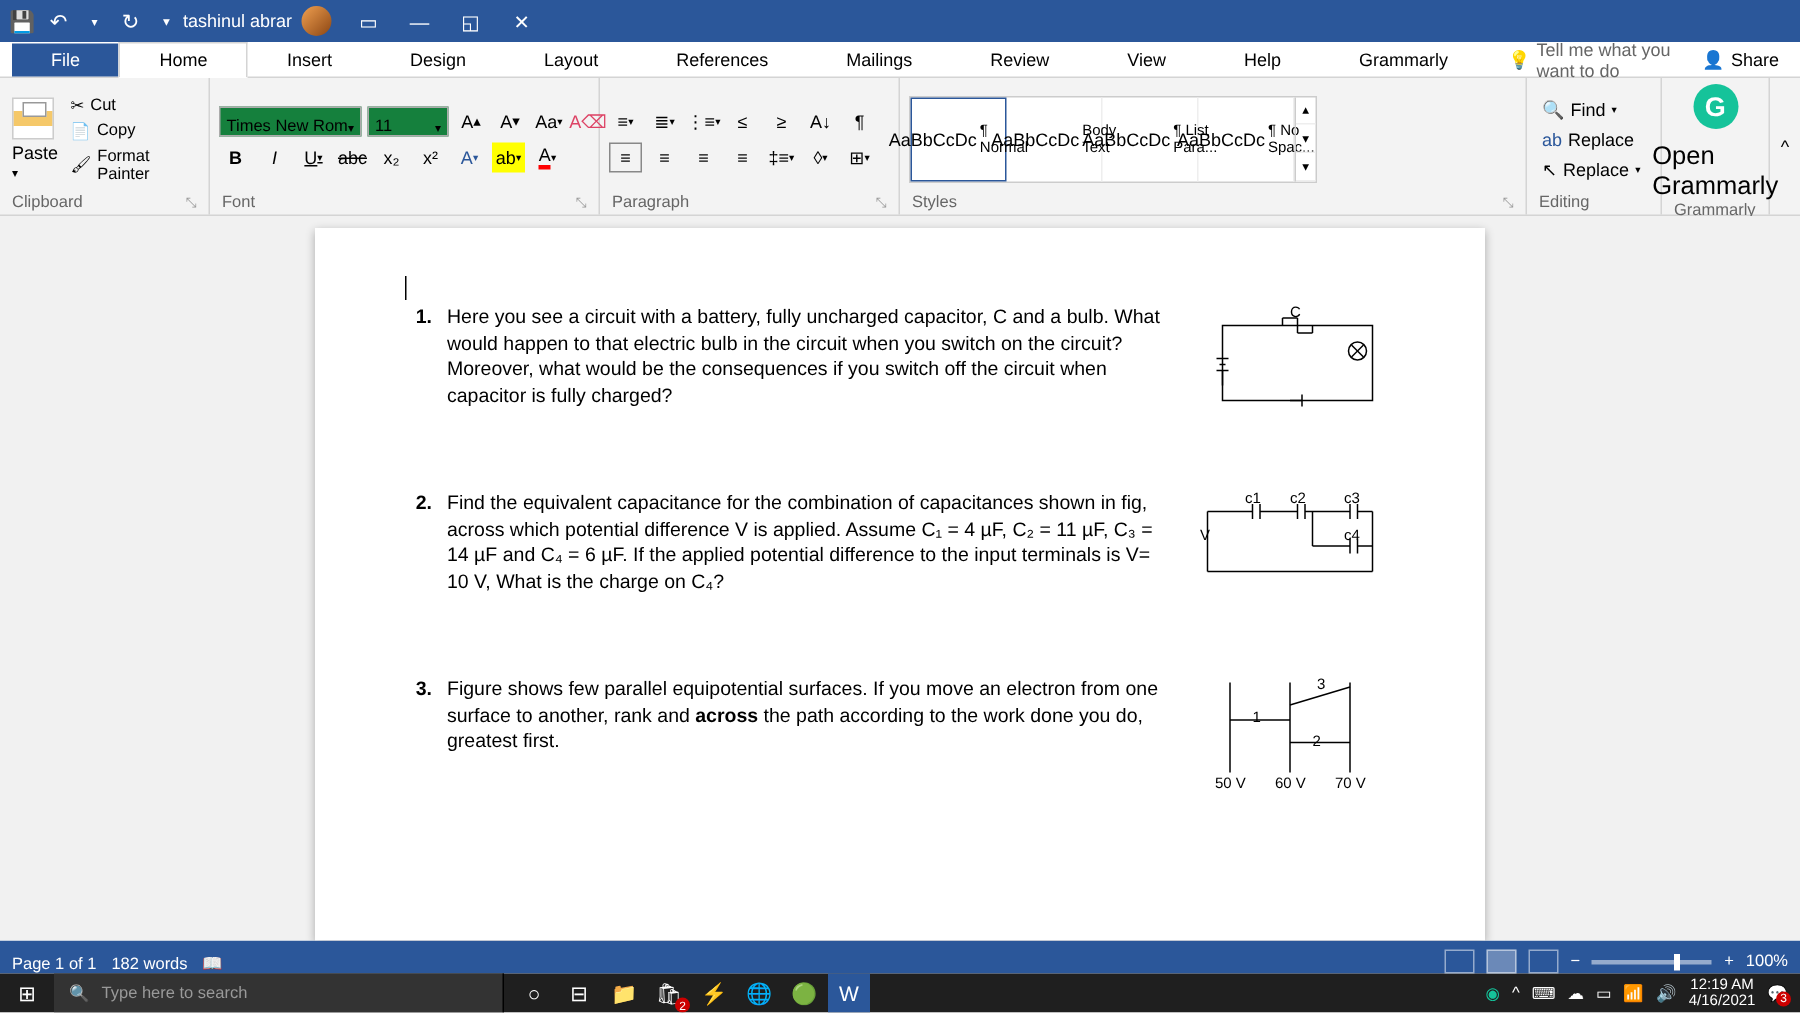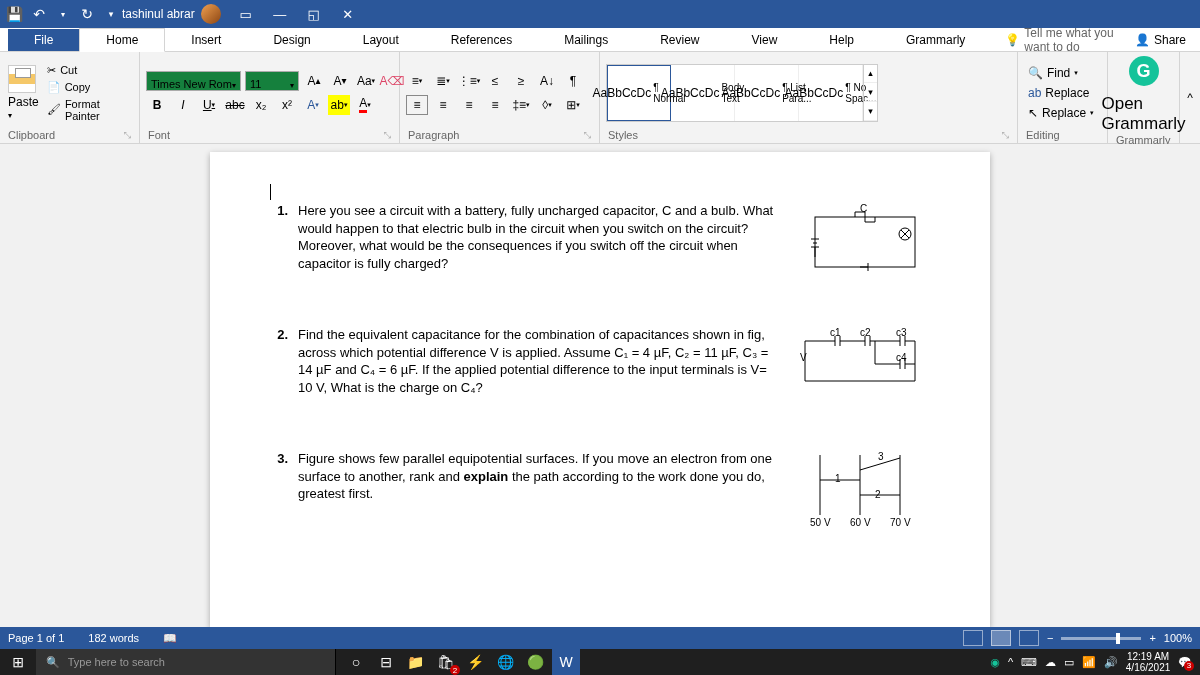--- a/index.html
+++ b/index.html
@@ -50,21 +50,21 @@
 .collapse-caret{display:flex;align-items:center;justify-content:center;width:20px}
 .doc{height:483px;background:#f1f1f1;display:flex;justify-content:center;overflow:hidden;position:relative}
 .page{width:780px;background:#fff;margin-top:8px;box-shadow:0 2px 6px rgba(0,0,0,.3);padding:30px 60px;font-family:'Times New Roman',serif;font-size:13px;line-height:1.35}
 .cursor{border-left:1px solid #000;height:16px;display:inline-block;vertical-align:middle;animation:blink 1s infinite}
 @keyframes blink{50%{opacity:0}}
 .q{display:flex;gap:10px;margin-bottom:44px}
 .q .num{font-weight:bold;min-width:18px;text-align:right}
 .q .text{flex:1;padding-right:10px}
 .q .fig{width:130px;height:80px;font-size:10px;position:relative}
 .q .text b{border-bottom:2px wavy red}
-.statusbar{height:22px;background:#2b579a;color:#fff;display:flex;align-items:center;font-size:11px;padding:0 8px;gap:24px}
+.statusbar{height:22px;background:#2b579a;color:#fff;display:flex;align-items:flex-end;font-size:11px;padding:0 8px;gap:10px}
 .sb-right{margin-left:auto;display:flex;align-items:center;gap:8px}
 .viewbtn{width:20px;height:16px;border:1px solid rgba(255,255,255,.5)}
 .zoom-slider{width:80px;height:3px;background:rgba(255,255,255,.5);position:relative}
 .zoom-slider:after{content:"";position:absolute;top:-4px;left:55px;width:4px;height:11px;background:#fff}
 .taskbar{height:26px;background:#1f1f1f;display:flex;align-items:center;color:#fff;font-size:11px}
 .start{width:36px;display:flex;align-items:center;justify-content:center;font-size:14px}
 .search{flex:0 0 300px;background:#333;height:26px;display:flex;align-items:center;gap:8px;padding:0 10px;border-right:1px solid #000}
 .tb-icons{display:flex;gap:2px;padding:0 6px}
 .tb-icon{width:28px;height:26px;display:flex;align-items:center;justify-content:center;font-size:14px}
 .tray{margin-left:auto;display:flex;align-items:center;gap:8px;padding:0 8px}
@@ -338,21 +338,21 @@
         </svg>
         <span style="position:absolute;top:25px;left:0">V</span>
         <span style="position:absolute;top:0;left:30px">c1</span>
         <span style="position:absolute;top:0;left:60px">c2</span>
         <span style="position:absolute;top:0;left:96px">c3</span>
         <span style="position:absolute;top:25px;left:96px">c4</span>
       </div>
     </div>
     <div class="q">
       <div class="num">3.</div>
-      <div class="text"><span>Figure shows few parallel equipotential surfaces. If you move an electron from one surface to another, rank and </span><b>explain</b><span> the path according to the work done you do, greatest first.</span></div>
+      <div class="text"><span>Figure shows few parallel equipotential surfaces. If you move an electron from one surface to another, rank and </span><b>across</b><span> the path according to the work done you do, greatest first.</span></div>
       <div class="fig">
         <svg width="130" height="85">
           <line x1="20" y1="5" x2="20" y2="65"></line>
             <line x1="60" y1="5" x2="60" y2="65"></line>
             <line x1="100" y1="5" x2="100" y2="65"></line>
           <line x1="20" y1="30" x2="60" y2="30"></line>
             <line x1="60" y1="45" x2="100" y2="45"></line>
             <line x1="60" y1="20" x2="100" y2="8"></line>
         </svg>
         <span style="position:absolute;top:22px;left:35px">1</span>

